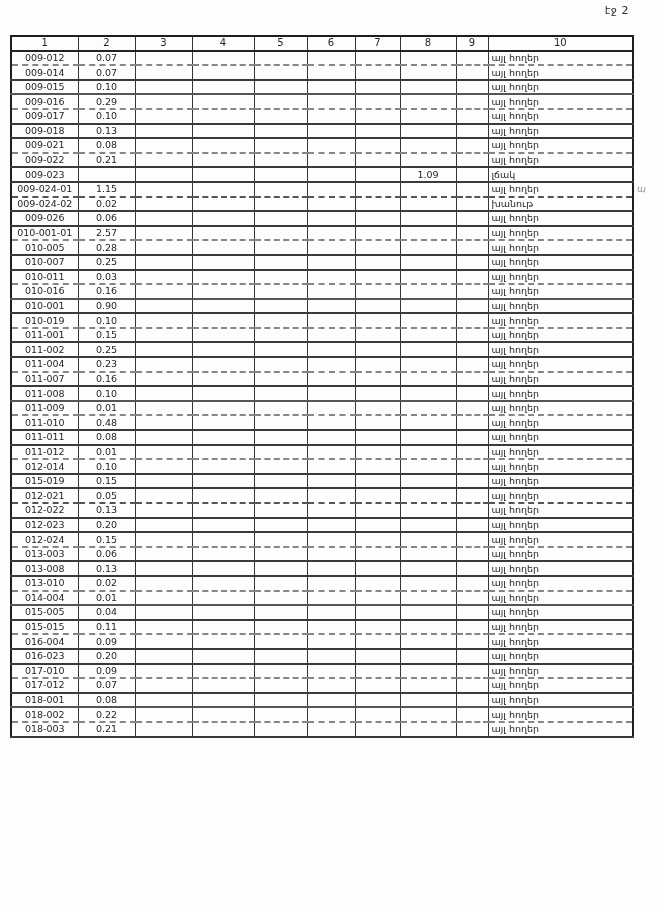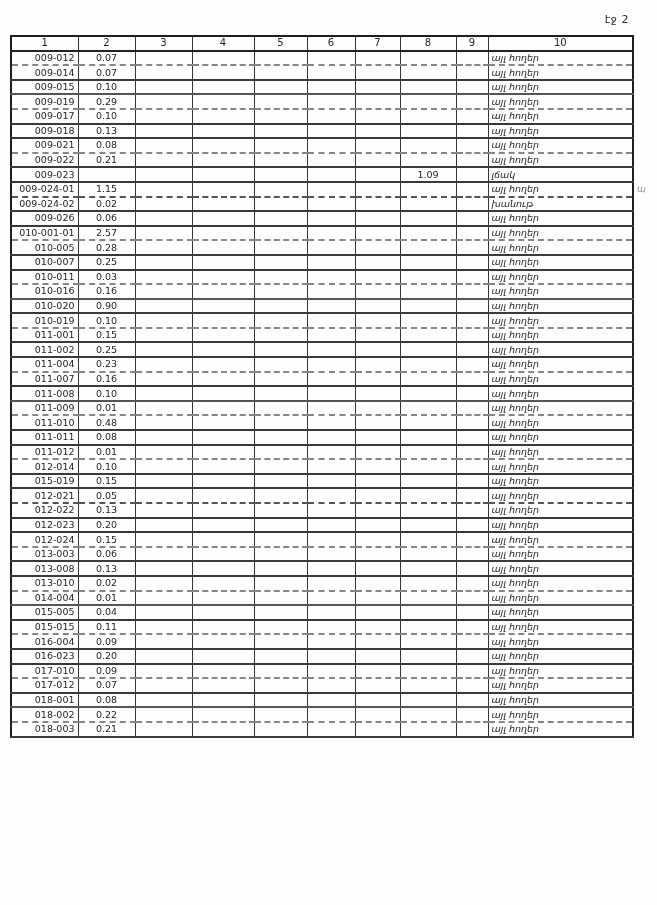--- a/index.html
+++ b/index.html
@@ -16,21 +16,20 @@
     font-family: "DejaVu Sans", "Liberation Sans", sans-serif;
     color: #1f1f1f;
   }
   .page-label {
     position: absolute;
     top: 4px;
     right: 28px;
     font-size: 11px;
     color: #2a2a2a;
     letter-spacing: 0.5px;
-    margin-top: 9px;
   }
   .margin-note {
     position: absolute;
     top: 184px;
     left: 637px;
     font-size: 9px;
     color: #8d8d8d;
     transform: rotate(8deg);
   }
   table.doc-table {
@@ -62,25 +61,25 @@
     box-shadow: 0 2px 0 rgba(150,150,150,0.55);
   }
   
   .doc-table tbody tr:nth-child(3n+1) td {
     border-bottom-style: dashed;
     border-bottom-color: #868686;
   }
   .doc-table tbody tr:nth-child(7n+3) td {
     border-bottom-color: #555555;
   }
-  .doc-table td.c1  { text-align: right;  }
+  .doc-table td.c1  { text-align: center;  }
   .doc-table td.c2,
   .doc-table td.c4,
   .doc-table td.c8  { text-align: center; }
-  .doc-table td.c10 { text-align: left; font-style: italic; }
+  .doc-table td.c10 { text-align: left; }
 </style>
 </head>
 <body>
 
 <div class="page">
 
   <div class="page-label">էջ 2</div>
 
   <table class="doc-table">
     <colgroup>
@@ -140,21 +139,21 @@
           <td class="c3"></td>
           <td class="c4"></td>
           <td class="c5"></td>
           <td class="c6"></td>
           <td class="c7"></td>
           <td class="c8"></td>
           <td class="c9"></td>
           <td class="c10">այլ հողեր</td>
         </tr>
         <tr>
-          <td class="c1">009-019</td>
+          <td class="c1">009-016</td>
           <td class="c2">0.29</td>
           <td class="c3"></td>
           <td class="c4"></td>
           <td class="c5"></td>
           <td class="c6"></td>
           <td class="c7"></td>
           <td class="c8"></td>
           <td class="c9"></td>
           <td class="c10">այլ հողեր</td>
         </tr>
@@ -308,21 +307,21 @@
           <td class="c3"></td>
           <td class="c4"></td>
           <td class="c5"></td>
           <td class="c6"></td>
           <td class="c7"></td>
           <td class="c8"></td>
           <td class="c9"></td>
           <td class="c10">այլ հողեր</td>
         </tr>
         <tr>
-          <td class="c1">010-020</td>
+          <td class="c1">010-001</td>
           <td class="c2">0.90</td>
           <td class="c3"></td>
           <td class="c4"></td>
           <td class="c5"></td>
           <td class="c6"></td>
           <td class="c7"></td>
           <td class="c8"></td>
           <td class="c9"></td>
           <td class="c10">այլ հողեր</td>
         </tr>

